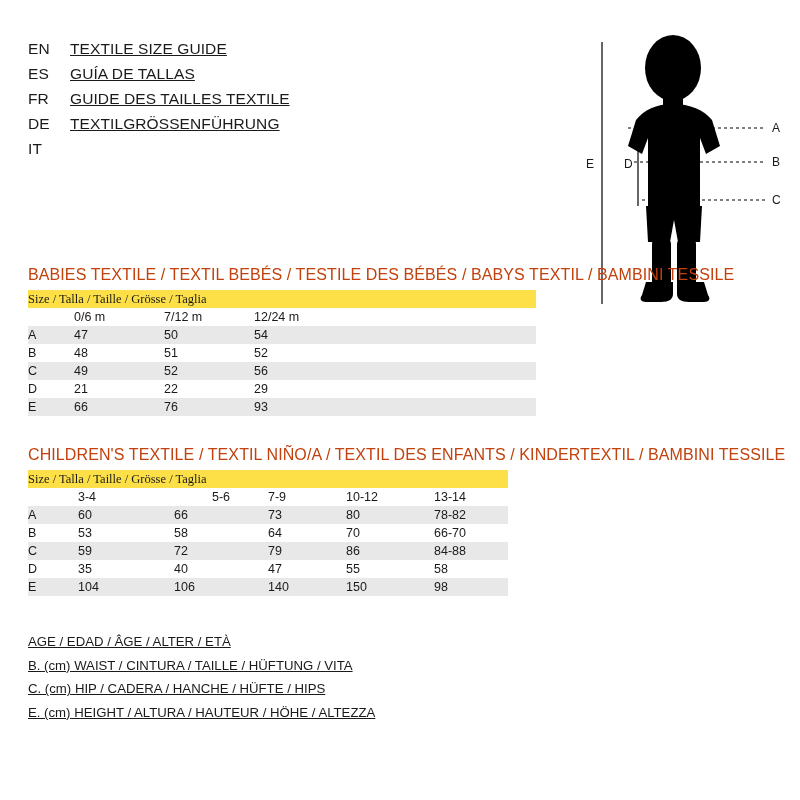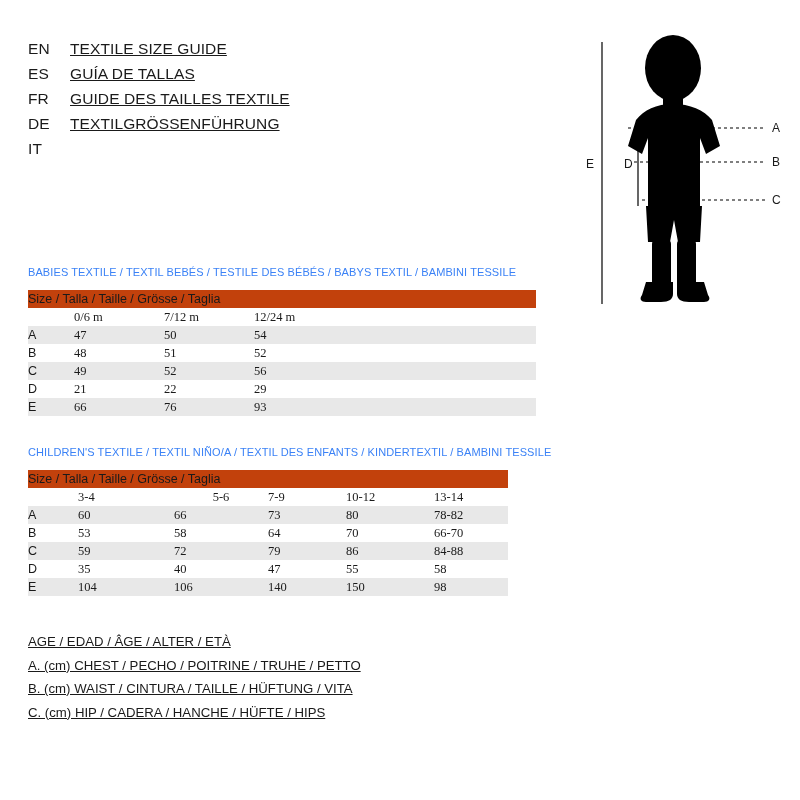--- a/index.html
+++ b/index.html
@@ -51,55 +51,55 @@
     position: absolute;
     left: 560px;
     top: 28px;
     width: 230px;
     height: 290px;
   }
 
   
   .section-title {
     position: absolute;
-    font-size: 11px;
-    color: #3b82f6;
+    font-size: 16px;
+    color: #c2410c;
     letter-spacing: 0.1px;
   }
   table.size-table {
     position: absolute;
     border-collapse: collapse;
     font-size: 12.5px;
     color: #1a1a1a;
   }
   table.size-table td, table.size-table th {
     padding: 0;
     height: 18px;
     font-weight: normal;
     text-align: left;
     vertical-align: middle;
   }
   .hdr-band td {
-    background: #c2410c;
+    background: #fde047;
     height: 19px;
     font-size: 12.5px;
     padding-left: 5px;
+    font-family: Liberation Serif, serif;
   }
   .row-alt td {
     background: #e8e8e8;
   }
   .row-plain td {
     background: #ffffff;
   }
   .lbl-col {
     padding-left: 5px;
   }
   .num-cell {
     padding-left: 4px;
-    font-family: Liberation Serif, serif;
   }
 
   
   .legend {
     position: absolute;
     left: 28px;
     top: 630px;
     font-size: 13.2px;
     line-height: 23.5px;
     color: #1a1a1a;
@@ -283,18 +283,18 @@
         <td class="num-cell">106</td>
         <td class="num-cell">140</td>
         <td class="num-cell">150</td>
         <td class="num-cell">98</td>
       </tr>
     </tbody>
   </table>
 
   <div class="legend">
     <div>AGE / EDAD / ÂGE / ALTER / ETÀ</div>
-    <div>A. (cm) CHEST / PECHO / POITRINE / TRUHE / PETTO</div>
     <div>B. (cm) WAIST / CINTURA / TAILLE / HÜFTUNG / VITA</div>
     <div>C. (cm) HIP / CADERA / HANCHE / HÜFTE / HIPS</div>
+    <div>E. (cm) HEIGHT / ALTURA / HAUTEUR / HÖHE / ALTEZZA</div>
   </div>
 
 </div>
 
 </body></html>

